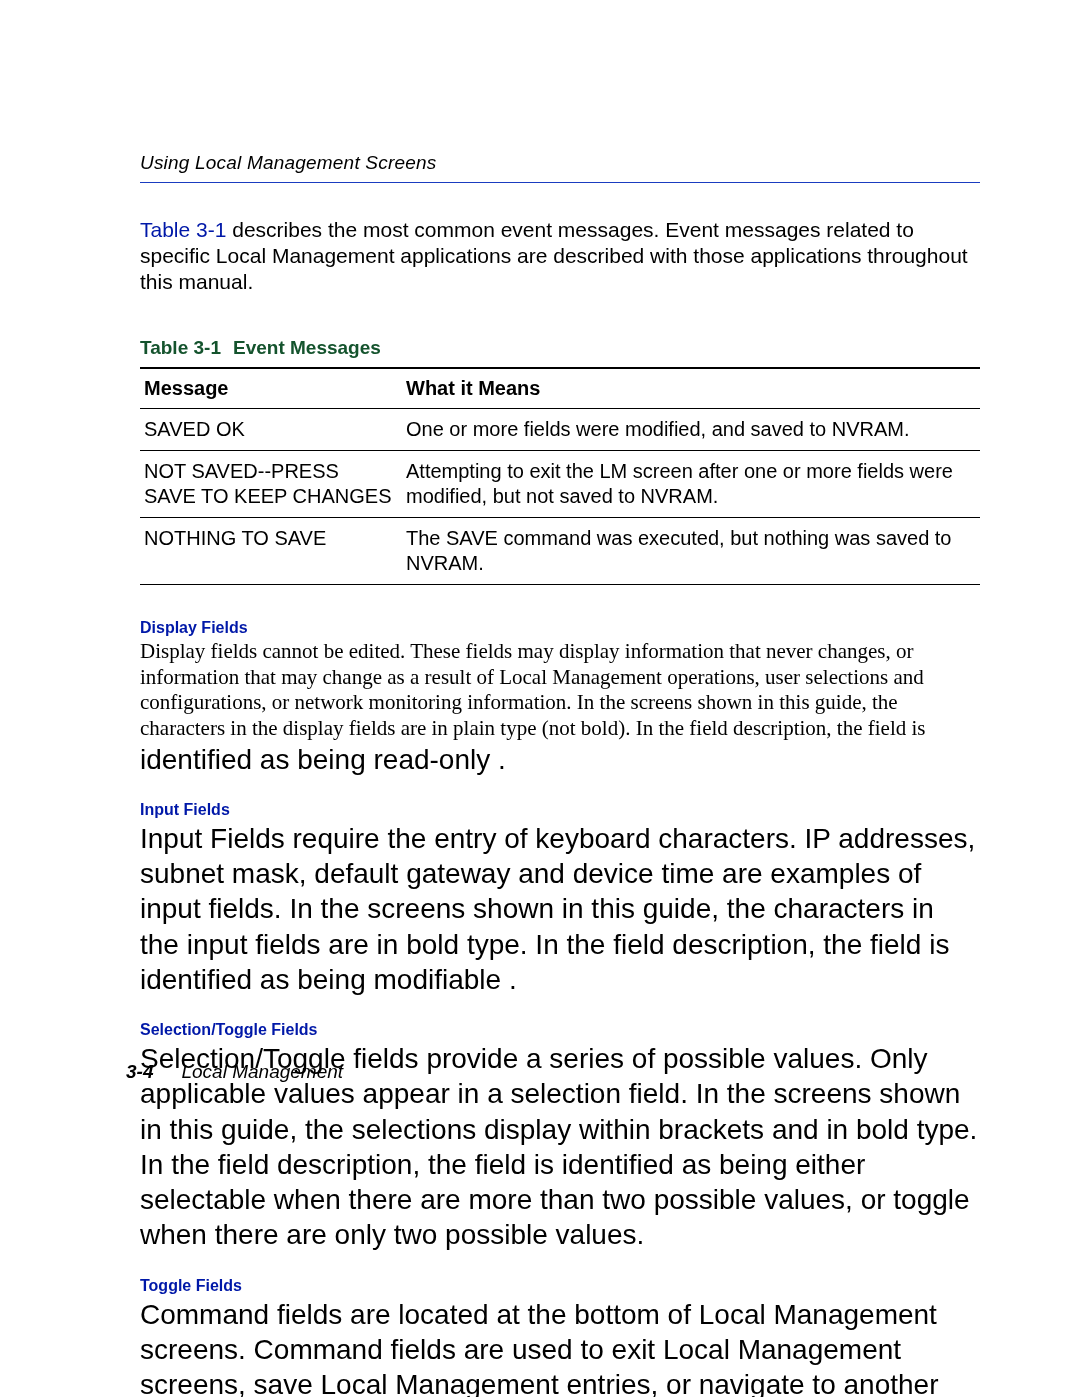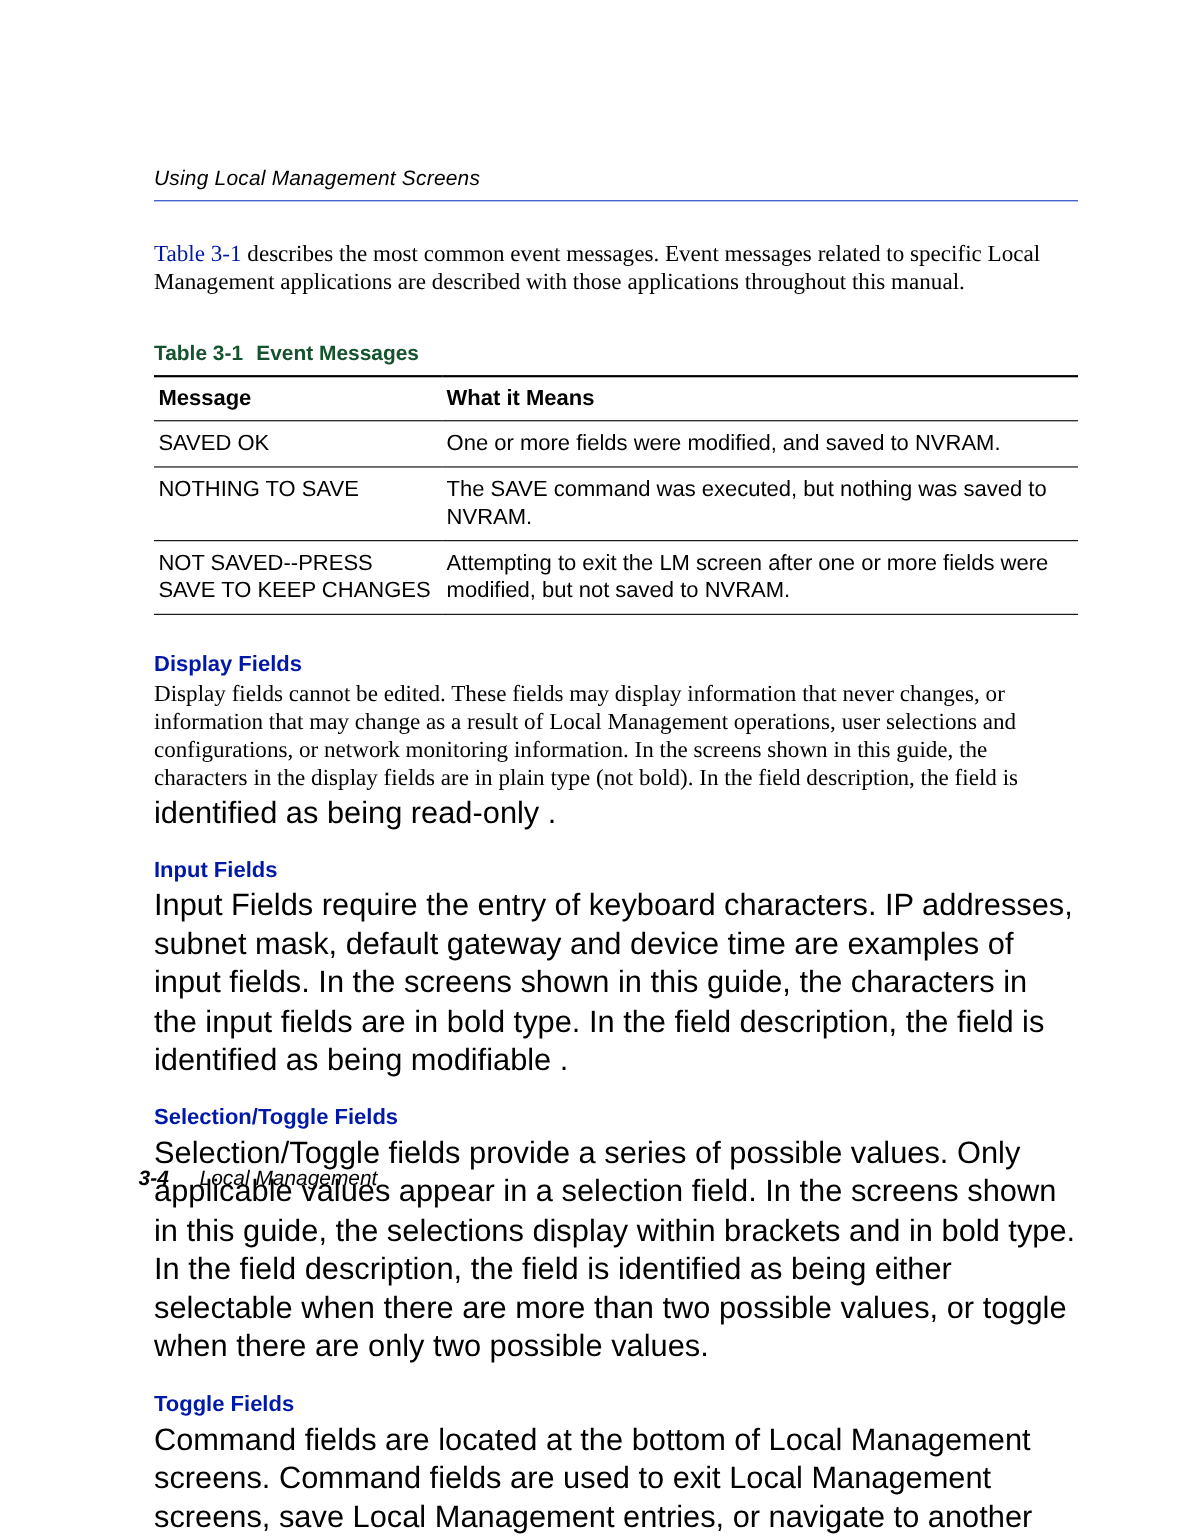--- a/index.html
+++ b/index.html
@@ -24,21 +24,21 @@
   }
   .running-head {
     font-style: italic;
     font-size: 19px;
     letter-spacing: 0.2px;
     border-bottom: 1.5px solid #1a3cc0;
     padding-bottom: 8px;
     margin-bottom: 34px;
   }
   .intro {
-    font-family: Liberation Serif, serif;
+    font-family: Liberation Sans, sans-serif;
     font-size: 21px;
     line-height: 1.24;
     margin-bottom: 42px;
   }
   .intro a.link {
     color: #0018a8;
     text-decoration: none;
   }
   .table-caption {
     color: #14532d;
@@ -63,21 +63,21 @@
   table.event tbody td {
     padding: 8px 8px 8px 4px;
     vertical-align: top;
     border-bottom: 1px solid #000;
     line-height: 1.25;
   }
   .sections { margin-top: 34px; }
   .sec-title {
     color: #0018a8;
     font-weight: bold;
-    font-size: 20px;
+    font-size: 16px;
     margin-top: 24px;
     margin-bottom: 2px;
   }
   .sec-body-serif {
     font-family: "Times New Roman", Times, serif;
     font-size: 21px;
     line-height: 1.22;
   }
   .sec-body-sans {
     font-size: 28px;
@@ -117,26 +117,26 @@
           <th class="col1">Message</th>
           <th>What it Means</th>
         </tr>
       </thead>
       <tbody>
         <tr>
           <td>SAVED OK</td>
           <td>One or more fields were modified, and saved to NVRAM.</td>
         </tr>
         <tr>
+          <td>NOT SAVED--PRESS SAVE TO KEEP CHANGES</td>
+          <td>Attempting to exit the LM screen after one or more fields were modified, but not saved to NVRAM.</td>
+        </tr>
+        <tr>
           <td>NOTHING TO SAVE</td>
           <td>The SAVE command was executed, but nothing was saved to NVRAM.</td>
-        </tr>
-        <tr>
-          <td>NOT SAVED--PRESS SAVE TO KEEP CHANGES</td>
-          <td>Attempting to exit the LM screen after one or more fields were modified, but not saved to NVRAM.</td>
         </tr>
       </tbody>
     </table>
 
     <div class="sections">
 
       <div class="sec-title">Display Fields</div>
       <div class="sec-body-serif">Display fields cannot be edited. These fields may display information that never changes, or information that may change as a result of Local Management operations, user selections and configurations, or network monitoring information. In the screens shown in this guide, the characters in the display fields are in plain type (not bold). In the field description, the field is</div>
       <div class="sec-body-sans">identified as being  read-only .</div>
 

